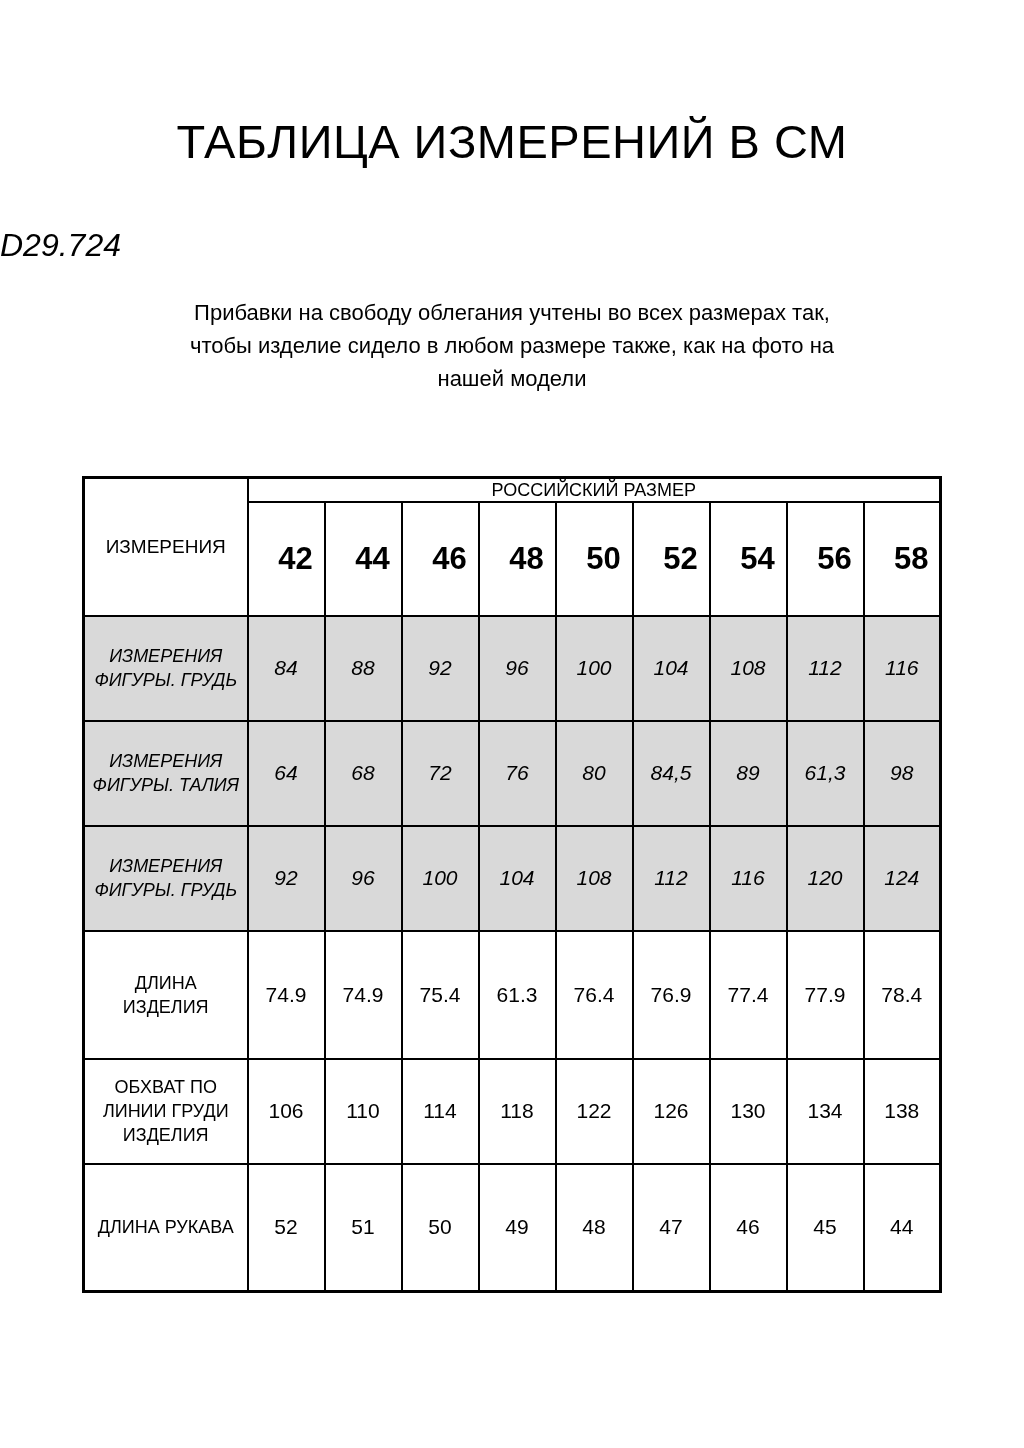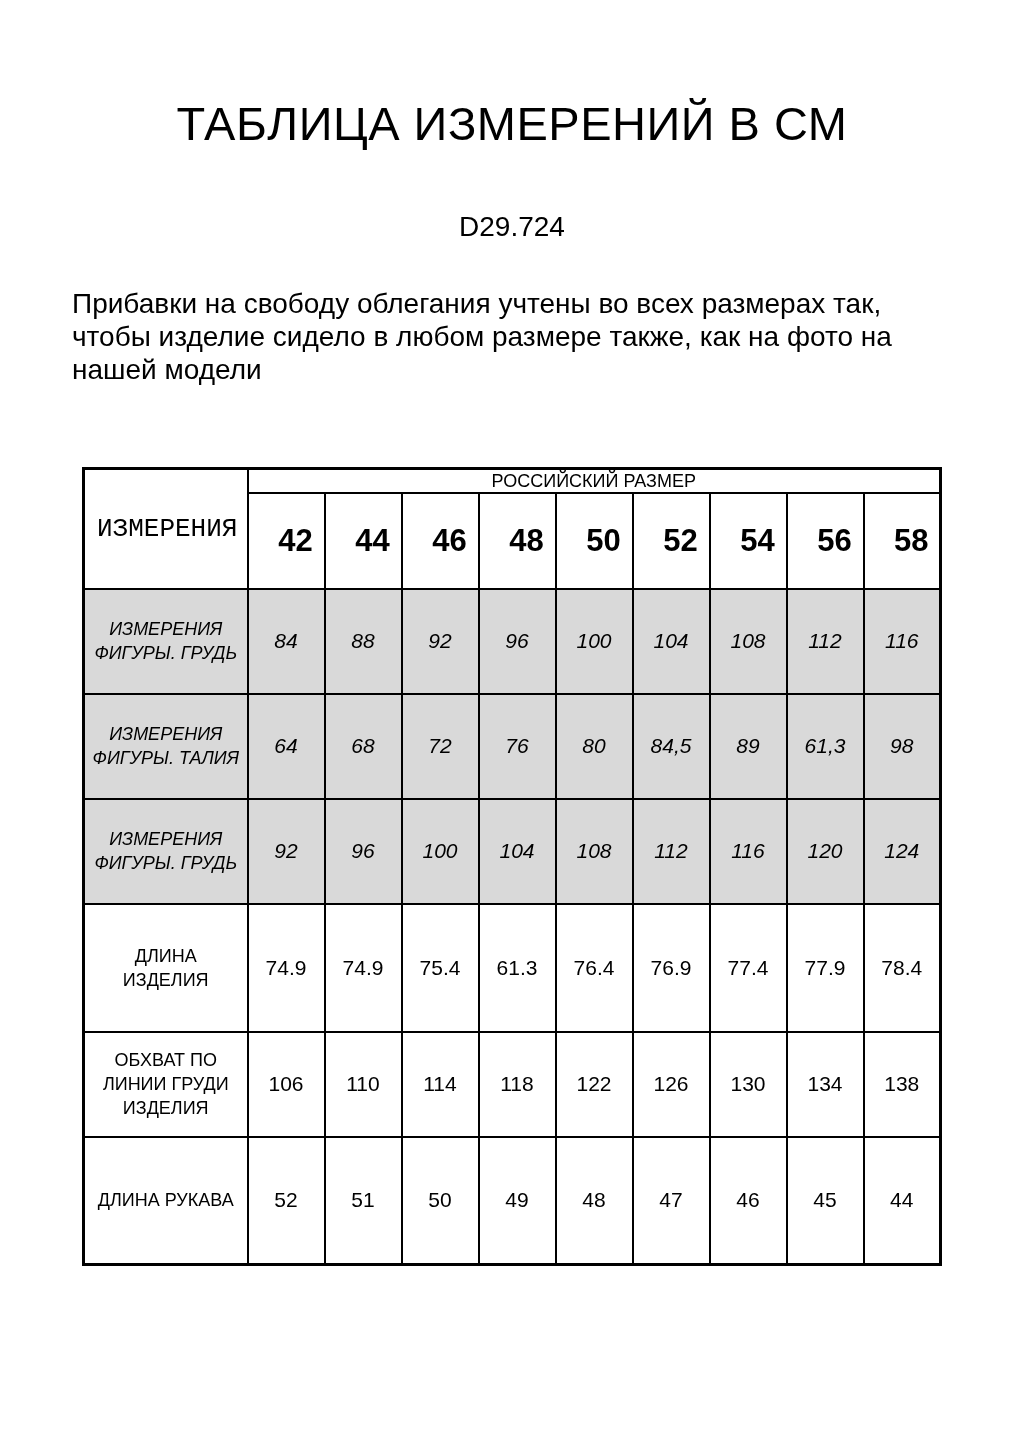--- a/index.html
+++ b/index.html
@@ -10,62 +10,63 @@
     background: #ffffff;
     color: #000000;
     font-family: "Liberation Sans", "DejaVu Sans", sans-serif;
   }
   .page {
     width: 1024px;
     height: 1448px;
     overflow: hidden;
   }
   .doc-title {
-    margin: 0;
+    margin: 18px;
     padding-top: 96px;
     font-size: 47px;
     line-height: 56px;
     font-weight: normal;
     text-align: center;
     letter-spacing: 0.5px;
   }
   .model-code {
     margin-top: 58px;
-    font-size: 28px;
+    font-size: 32px;
     line-height: 34px;
-    text-align: center;
+    text-align: left;
+    font-style: italic;
   }
   .fit-note {
-    margin: 43px auto 0 auto;
+    margin: 34px auto 0 auto;
     width: 880px;
-    font-size: 28px;
+    font-size: 22px;
     line-height: 33px;
-    text-align: left;
+    text-align: center;
     white-space: pre-line;
   }
   table.size-table {
     border-collapse: collapse;
     table-layout: fixed;
     margin: 81px 0 0 82px;
     width: 856px;
     border: 3px solid #000000;
   }
   .size-table td {
     border: 2px solid #000000;
     text-align: center;
     vertical-align: middle;
     padding: 2px 6px;
     overflow: hidden;
   }
   col.label-col { width: 164px; }
   col.size-col  { width: 77px; }
   tr.thin-row td { height: 24px; padding: 0 12px; }
   td.group-header { font-size: 18px; line-height: 20px; }
-  td.corner { font-size: 26px; font-family: Liberation Mono, monospace; }
-  tr.sizes-row td { height: 96px; padding-left: 25px; }
+  td.corner { font-size: 19px; }
+  tr.sizes-row td { height: 114px; padding-left: 25px; }
   td.size-cell { font-size: 31px; font-weight: bold; }
   tr.h105 td { height: 105px; }
   tr.h100 td { height: 128px; }
   td.label-cell { font-size: 18px; line-height: 24px; padding: 2px 7px; text-align: center; }
   td.value-cell { font-size: 21px; }
   tr.shaded td { background: #d9d9d9; font-style: italic; }
 </style>
 </head>
 <body>
 

